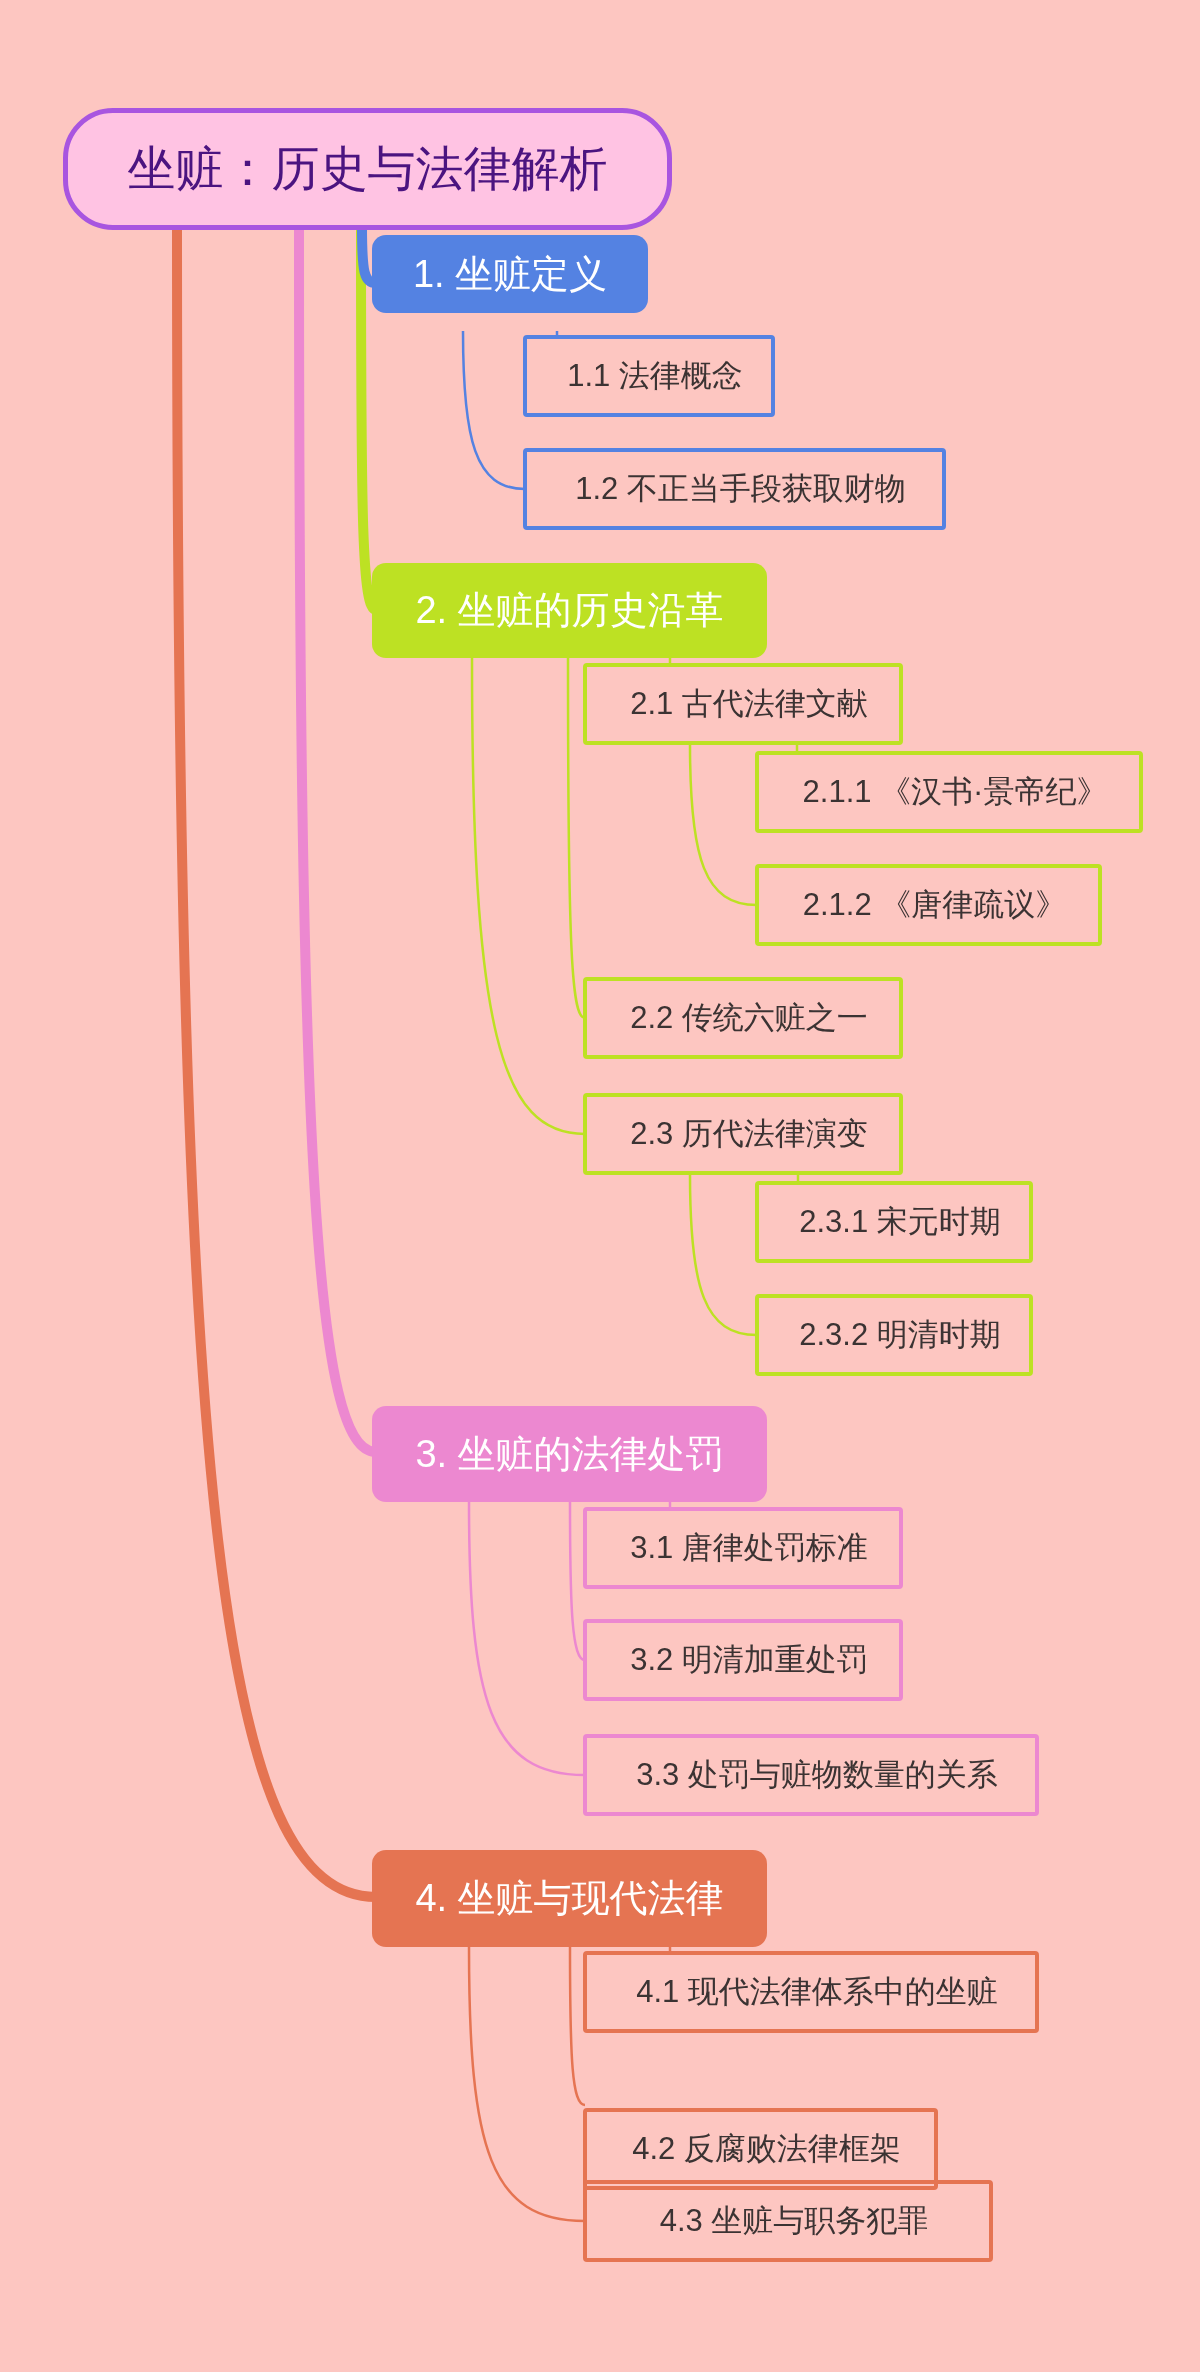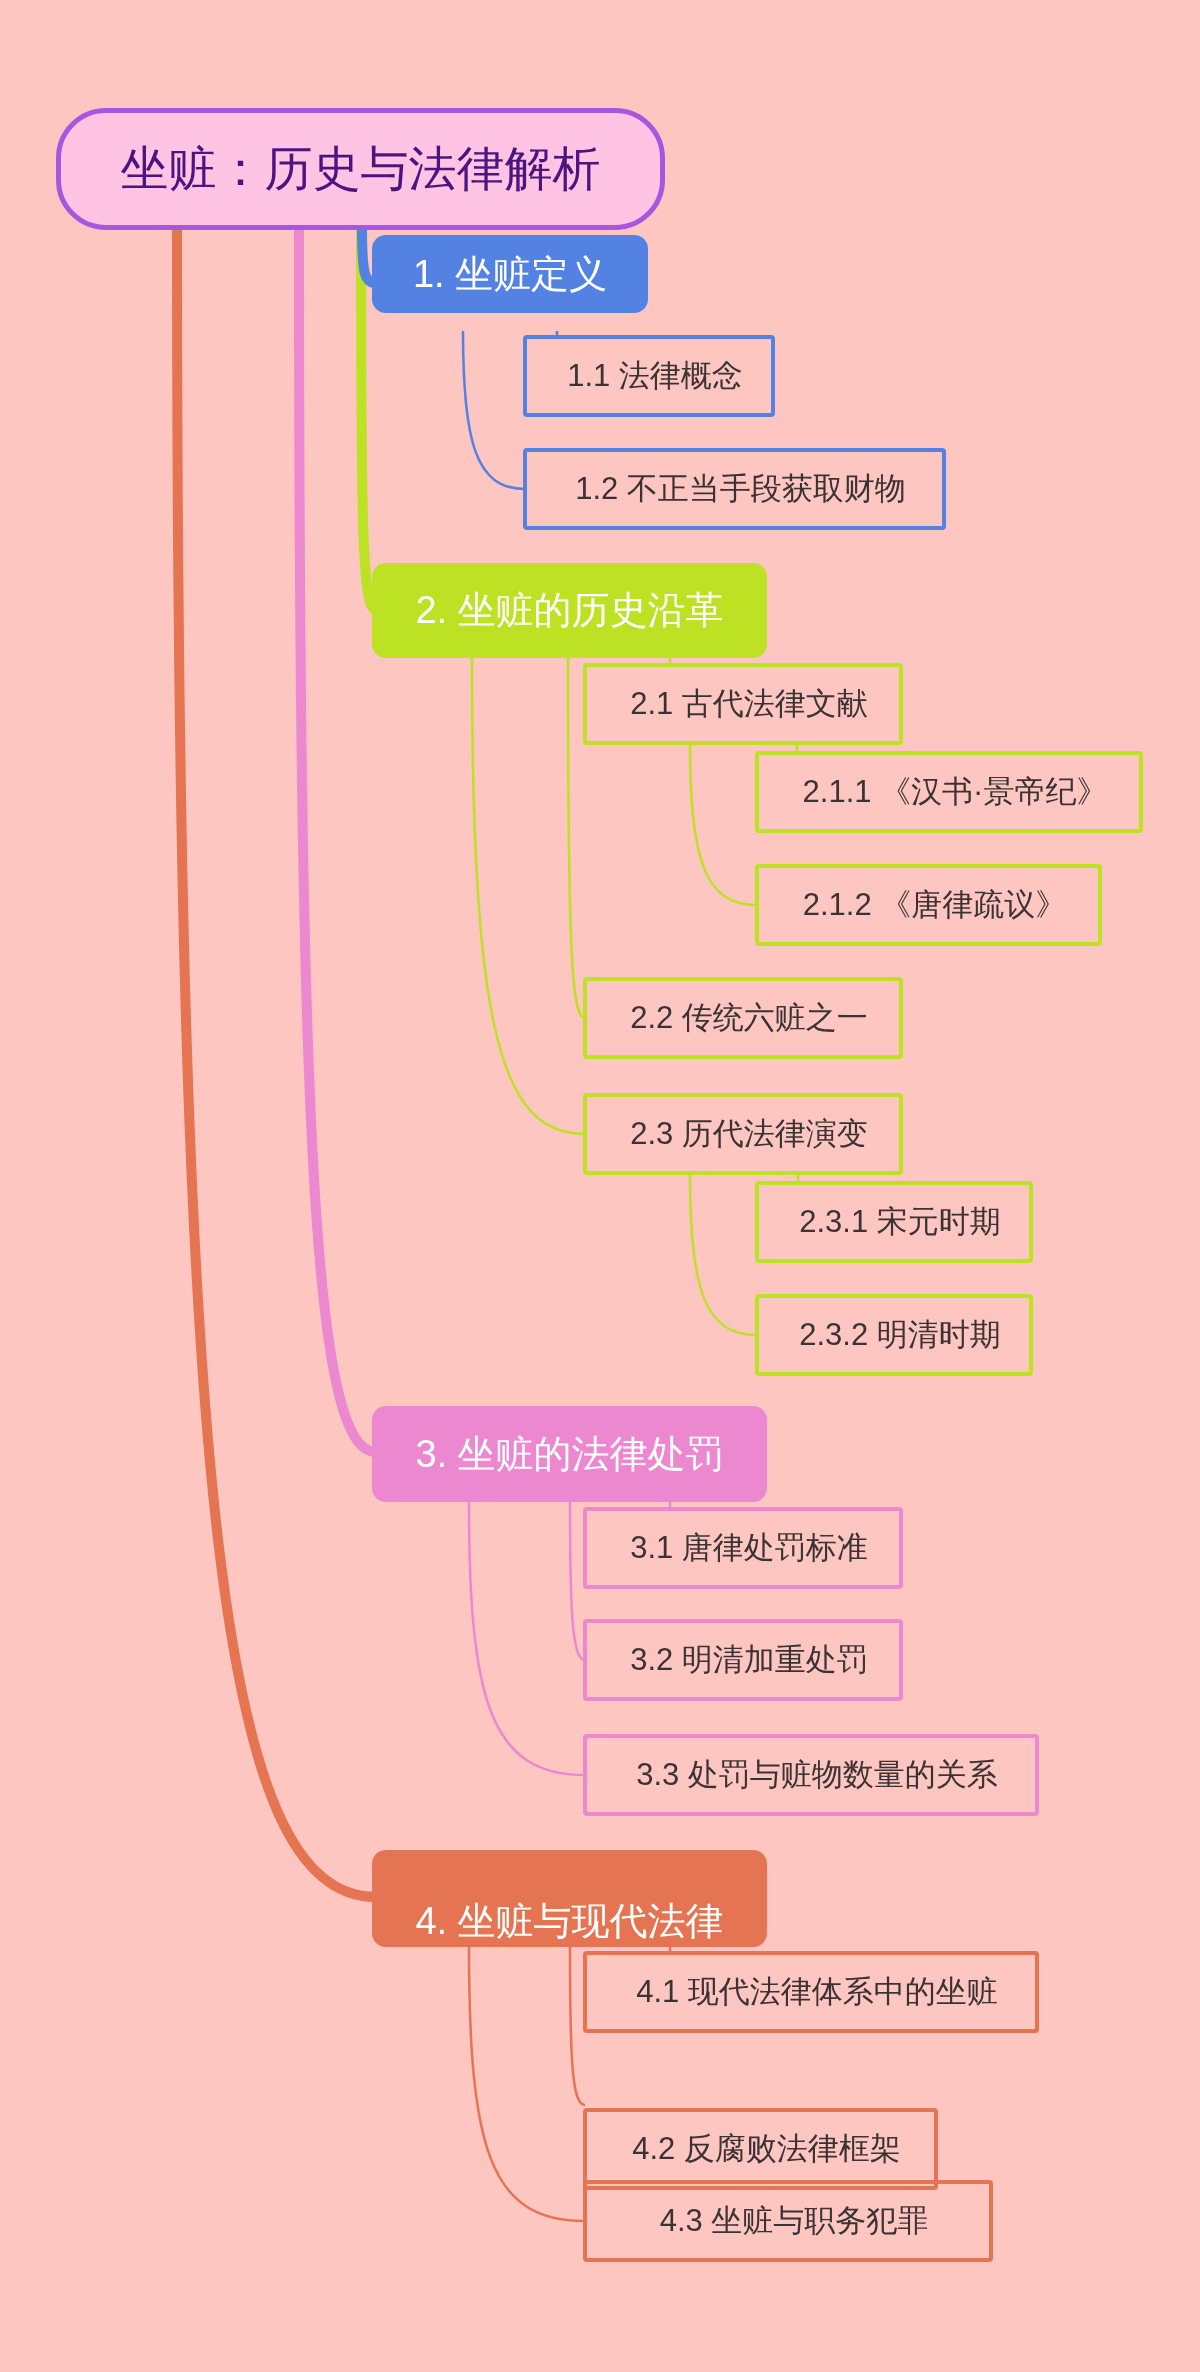--- a/index.html
+++ b/index.html
@@ -30,21 +30,21 @@
   }
   .root {
     background: var(--root-fill); border: 5px solid var(--root-border);
     border-radius: 50px; color: var(--root-text); font-size: 48px;
   }
   .main { border-radius: 14px; color: var(--main-text); font-size: 38px; }
   .sub { border: 4px solid; border-radius: 4px; color: var(--sub-text); font-size: 31px; background: transparent; padding-left: 12px; }
   .b1.main { background: var(--c1); } .b1.sub { border-color: var(--c1); }
   .b2.main { background: var(--c2); } .b2.sub { border-color: var(--c2); }
   .b3.main { background: var(--c3); } .b3.sub { border-color: var(--c3); }
-  .b4.main { background: var(--c4); align-items: flex-end; } .b4.sub { border-color: var(--c4); }
+  .b4.main { background: var(--c4); } .b4.sub { border-color: var(--c4); }
   .l1 { stroke: var(--c1); } .l2 { stroke: var(--c2); } .l3 { stroke: var(--c3); } .l4 { stroke: var(--c4); }
   .thick { stroke-width: 10; fill: none; stroke-linecap: round; }
   .thin { stroke-width: 2.5; fill: none; }
 </style>
 </head>
 <body>
 
 <div id="canvas">
 
   <svg class="links" viewBox="0 0 1200 2372">
@@ -67,21 +67,21 @@
 
     <path class="thin l3" d="M670,1502 L670,1509"></path>
     <path class="thin l3" d="M570,1502 C570,1610 572,1660 585,1660"></path>
     <path class="thin l3" d="M469,1502 C469,1700 490,1775 585,1775"></path>
 
     <path class="thin l4" d="M670,1947 L670,1953"></path>
     <path class="thin l4" d="M570,1947 C570,2060 572,2105 585,2105"></path>
     <path class="thin l4" d="M469,1947 C469,2150 490,2221 585,2221"></path>
   </svg>
 
-  <div class="node root" style="left:56px; top:108px; width:609px; height:122px;">
+  <div class="node root" style="left:63px; top:108px; width:609px; height:122px;">
     <span>坐赃：历史与法律解析</span>
   </div>
 
   <div class="node main b1" style="left:372px; top:235px; width:276px; height:78px;text-align:center;">
     <span>1. 坐赃定义</span>
   </div>
   <div class="node sub b1" style="left:523px; top:335px; width:252px; height:82px;">
     <span>1.1 法律概念</span>
   </div>
   <div class="node sub b1" style="left:523px; top:448px; width:423px; height:82px;">

